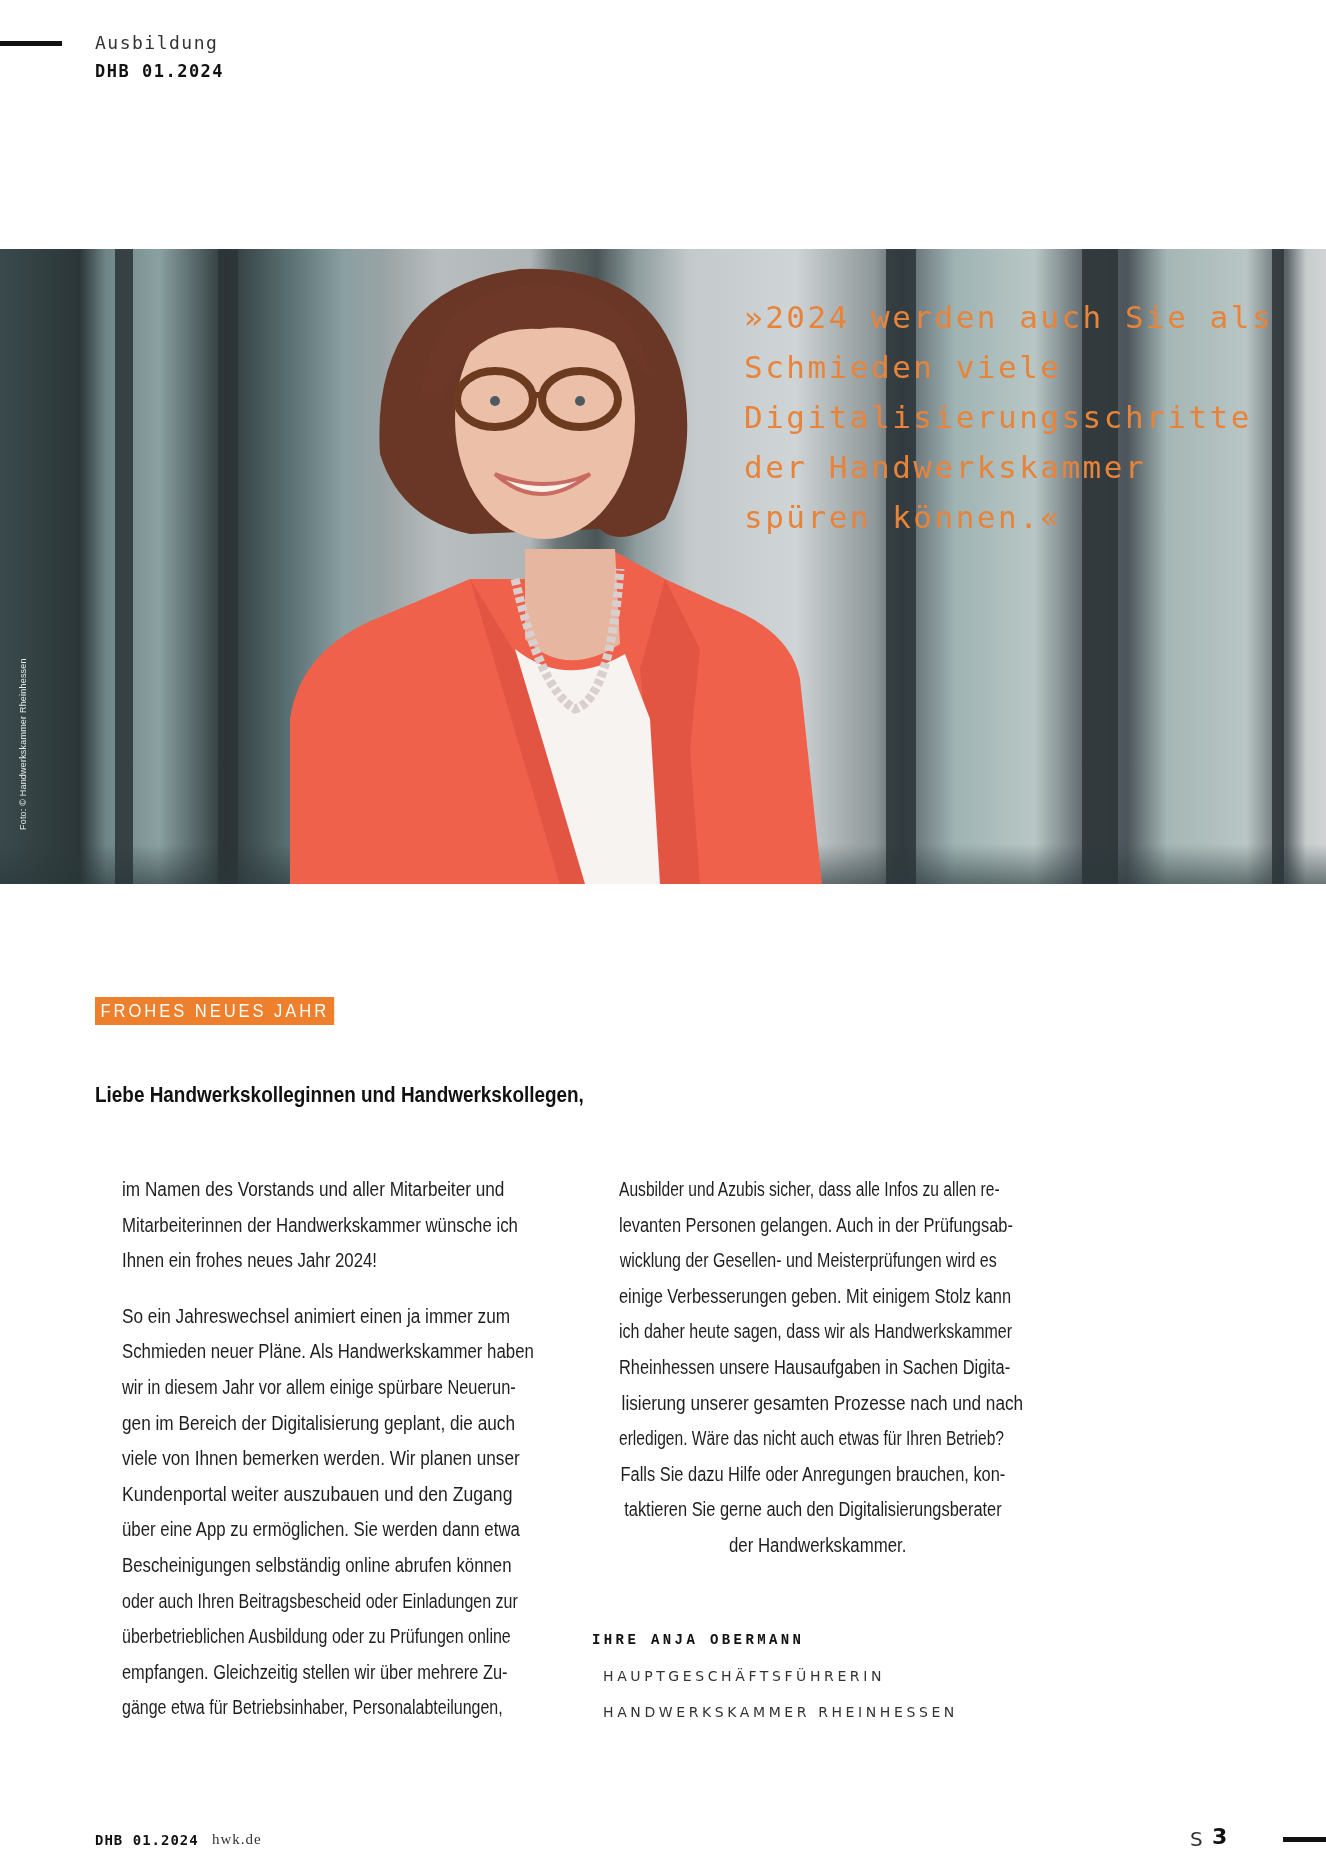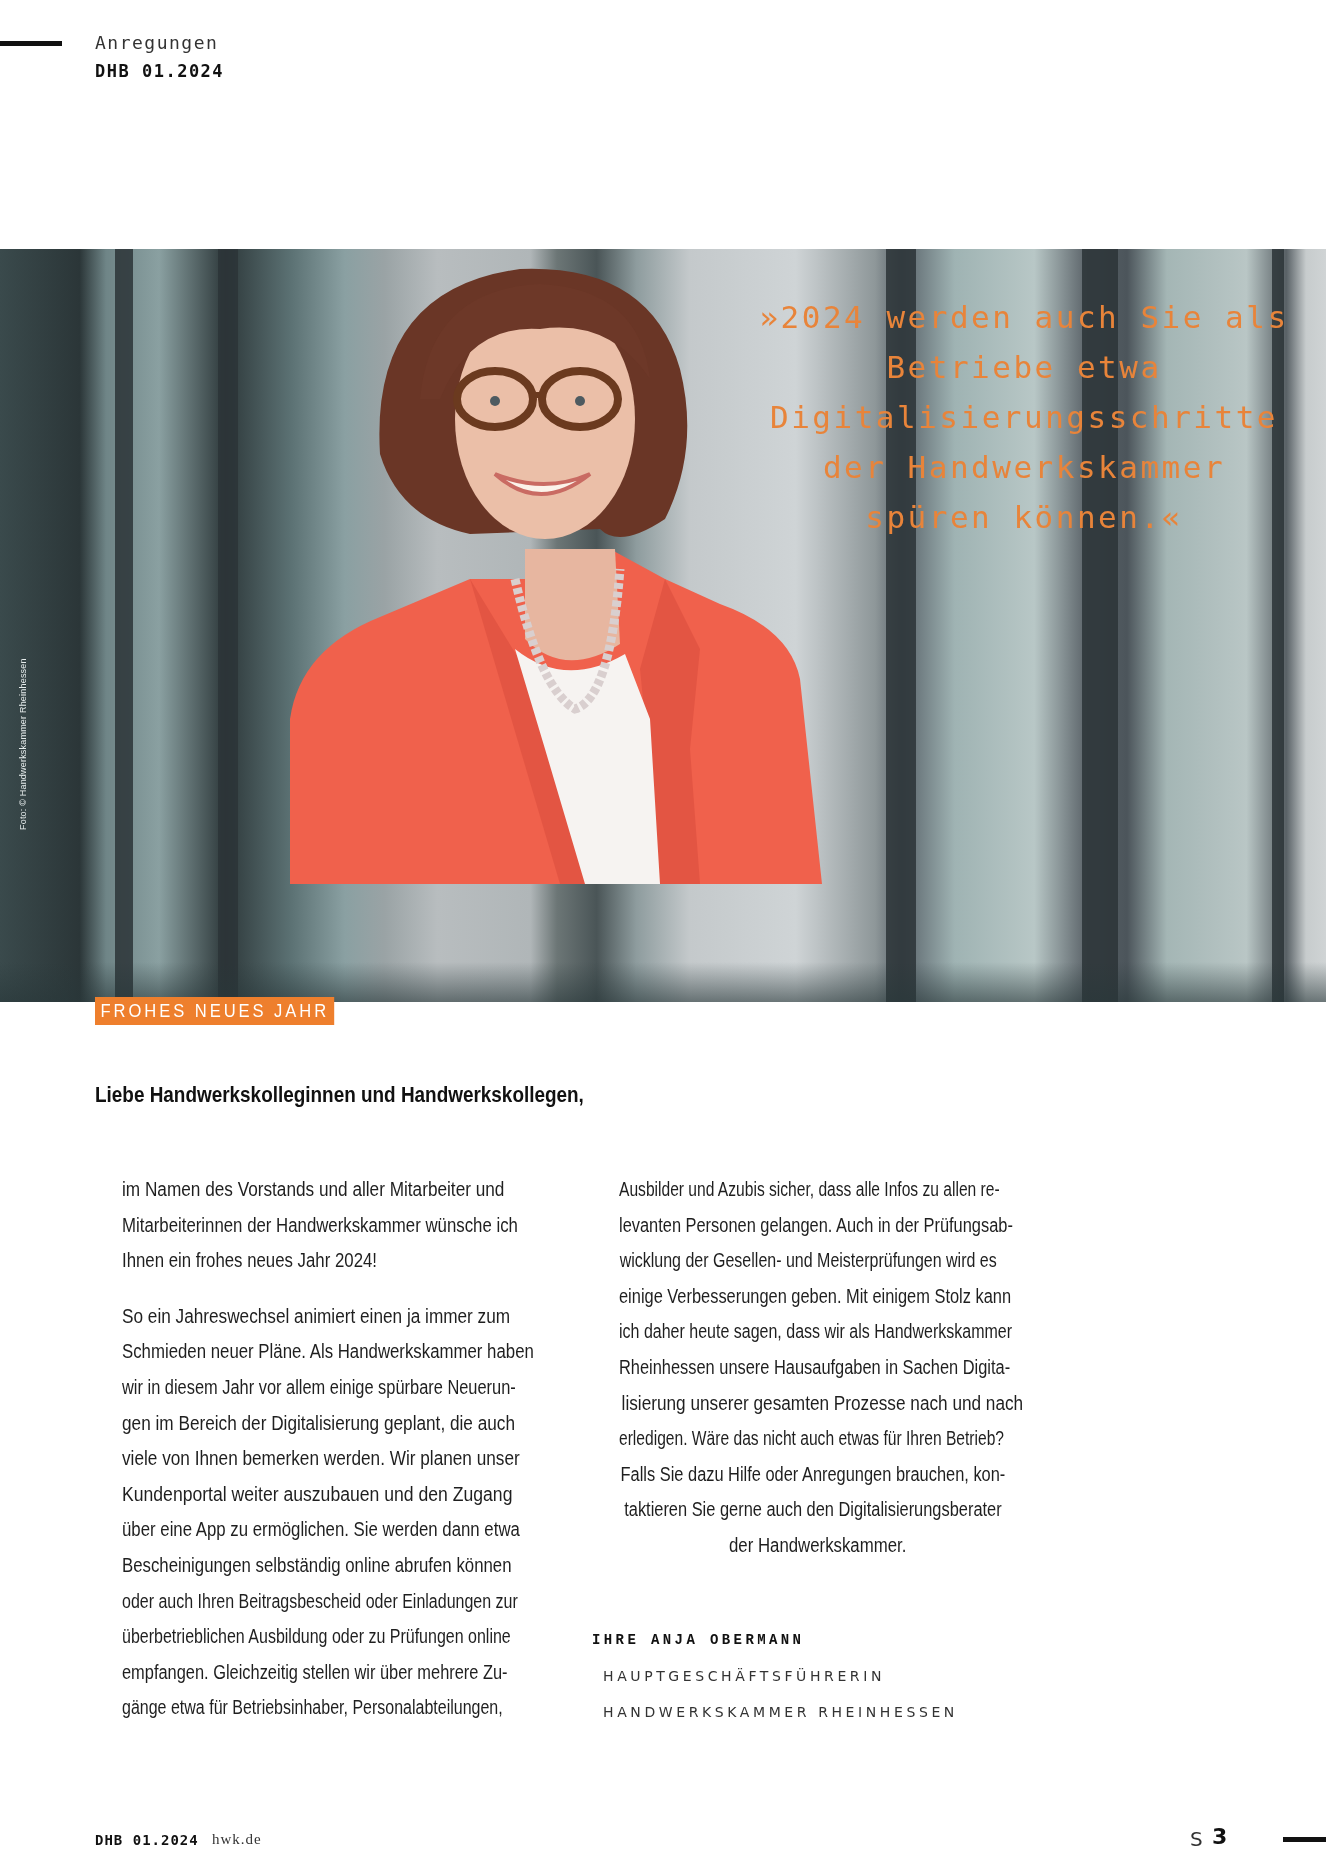--- a/index.html
+++ b/index.html
@@ -3,22 +3,22 @@
 <meta charset="utf-8">
 <style>
   html, body { margin:0; padding:0; background:#ffffff; }
   body { width:1326px; height:1875px; position:relative; overflow:hidden; font-family:"Liberation Sans", sans-serif; color:#1a1a1a; }
 
   .hdr-rule { position:absolute; left:0; top:41px; width:62px; height:5px; background:#111; }
   .hdr-section { position:absolute; left:95px; top:32px; font-family:"DejaVu Sans Mono", monospace; font-size:18px; letter-spacing:1.5px; color:#333; }
   .hdr-issue { position:absolute; left:95px; top:61px; font-family:"DejaVu Sans Mono", monospace; font-weight:bold; font-size:17px; letter-spacing:1.5px; color:#111; }
 
   
-  .photo { position:absolute; left:0; top:249px; width:1326px; height:753px; overflow:hidden;
-           background:linear-gradient(90deg,#3a4a4c 0%,#2b3638 6%,#6f8587 8%,#8aa0a1 12%,#2e393b 17%,#5c7274 22%,#8aa0a2 26%,#9aa3a5 29%,#b8bdbf 33%,#b0b6b8 40%,#6c7676 42%,#4a5557 45%,#8e9c9e 48%,#c4c9cb 52%,#cfd4d6 60%,#8e9799 66%,#59636a 68%,#9fb3b3 72%,#b8c7c6 78%,#5a6268 82%,#4c555b 85%,#a4b6b5 88%,#b9c6c5 94%,#596166 97%,#c7cccd 98.5%,#d0d4d5 100%);text-align:center; }
+  .photo { position:absolute; left:0; top:249px; width:1326px; height:635px; overflow:hidden;
+           background:linear-gradient(90deg,#3a4a4c 0%,#2b3638 6%,#6f8587 8%,#8aa0a1 12%,#2e393b 17%,#5c7274 22%,#8aa0a2 26%,#9aa3a5 29%,#b8bdbf 33%,#b0b6b8 40%,#6c7676 42%,#4a5557 45%,#8e9c9e 48%,#c4c9cb 52%,#cfd4d6 60%,#8e9799 66%,#59636a 68%,#9fb3b3 72%,#b8c7c6 78%,#5a6268 82%,#4c555b 85%,#a4b6b5 88%,#b9c6c5 94%,#596166 97%,#c7cccd 98.5%,#d0d4d5 100%); }
   .photo .frame { position:absolute; top:0; bottom:0; background:#2c3437; opacity:.85; }
   .photo .sill { position:absolute; left:0; right:0; bottom:0; height:40px; background:linear-gradient(180deg,rgba(40,55,57,0) 0%,rgba(40,55,57,.6) 100%); }
   .person { position:absolute; left:0; top:0; width:1326px; height:635px; }
   .credit { position:absolute; left:18px; top:830px; transform-origin:left top; transform:rotate(-90deg); font-size:9px; color:#e6ecec; white-space:nowrap; letter-spacing:.2px; }
 
   .quote { position:absolute; left:744px; top:292px; width:560px; font-family:"DejaVu Sans Mono", monospace; font-size:31px; line-height:50px; letter-spacing:2.5px; color:#e8843a; }
   .quote div { white-space:nowrap; }
 
   .label { position:absolute; left:95px; top:997px; height:28px; padding:0 6px; background:#ee7f2d; color:#fff; font-family:"Liberation Sans", sans-serif; font-size:18px; line-height:28px; letter-spacing:3.2px; transform:scaleX(.92); transform-origin:left center; }
   .headline { position:absolute; left:95px; top:1082px; font-family:"Liberation Sans", sans-serif; font-weight:bold; font-size:22px; color:#111; transform:scaleX(.86); transform-origin:left center; white-space:nowrap; }
@@ -36,21 +36,21 @@
   .ftr-issue { position:absolute; left:95px; top:1832px; font-family:"DejaVu Sans Mono", monospace; font-weight:bold; font-size:14px; letter-spacing:1px; color:#111; }
   .ftr-site { position:absolute; left:212px; top:1831px; font-family:Liberation Serif, serif; font-size:15px; letter-spacing:1px; color:#333;text-align:right; }
   .ftr-page-prefix { position:absolute; left:1190px; top:1827px; font-family:"DejaVu Sans", sans-serif; font-size:20px; color:#333; }
   .ftr-page-num { position:absolute; left:1212px; top:1824px; font-family:"DejaVu Sans", sans-serif; font-weight:bold; font-size:22px; color:#111; }
   .ftr-rule { position:absolute; left:1283px; top:1837px; width:43px; height:5px; background:#111; }
 </style>
 </head>
 <body>
 
 <div class="hdr-rule"></div>
-<div class="hdr-section">Anregungen</div>
+<div class="hdr-section">Ausbildung</div>
 <div class="hdr-issue">DHB 01.2024</div>
 
 <div class="photo">
   <div class="frame" style="left:115px;width:18px;"></div>
   <div class="frame" style="left:218px;width:20px;"></div>
   <div class="frame" style="left:886px;width:30px;"></div>
   <div class="frame" style="left:1082px;width:36px;"></div>
   <div class="frame" style="left:1272px;width:12px;"></div>
   <div class="sill"></div>
 
@@ -77,21 +77,21 @@
     <line x1="533" y1="146" x2="542" y2="146" stroke="#6b3a1f" stroke-width="6"></line>
 
     <circle cx="495" cy="152" r="5" fill="#4e5a60"></circle>
     <circle cx="580" cy="152" r="5" fill="#4e5a60"></circle>
 
     <path d="M495 225 Q540 265 590 225 Q545 245 495 225 Z" fill="#fbf3ea" stroke="#c96b63" stroke-width="4"></path>
   </svg>
 
   <div class="quote" style="top:43px;">
     <div>»2024 werden auch Sie als</div>
-    <div>Betriebe etwa</div>
+    <div>Schmieden viele</div>
     <div>Digitalisierungsschritte</div>
     <div>der Handwerkskammer</div>
     <div>spüren können.«</div>
   </div>
 </div>
 <div class="credit">Foto: © Handwerkskammer Rheinhessen</div>
 
 <div class="label">FROHES NEUES JAHR</div>
 <div class="headline">Liebe Handwerkskolleginnen und Handwerkskollegen,</div>
 

